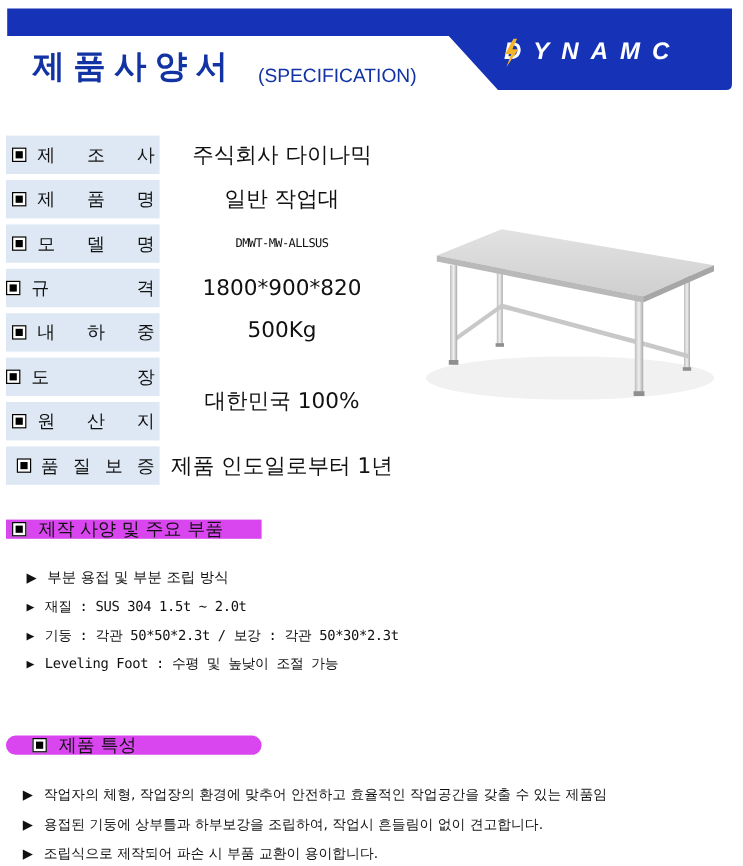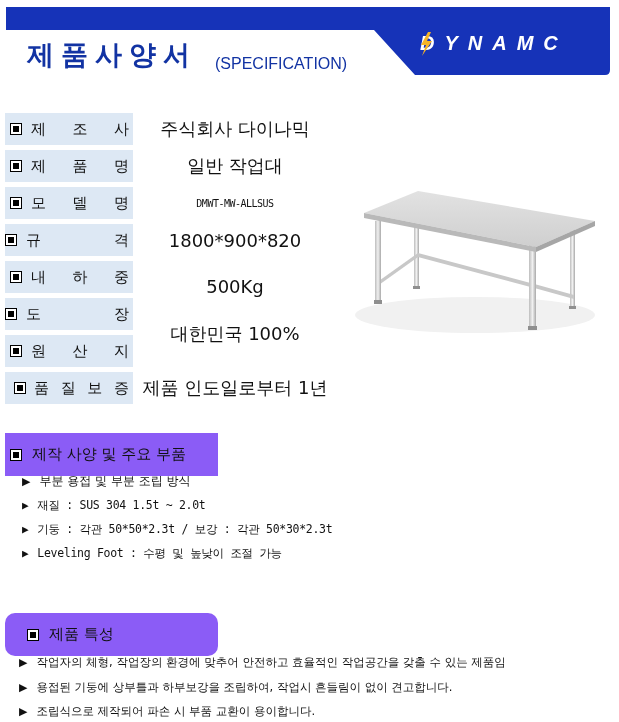--- a/index.html
+++ b/index.html
@@ -29,21 +29,21 @@
   .lbl { font-size:15px; color:#111; display:flex; justify-content:space-between; flex:1;
          padding:0 4px 0 9px; }
   .val { position:absolute; left:140px; width:190px; height:32px; display:flex;
          align-items:center; justify-content:center; font-size:18px; color:#111; }
   .val.mono { font-family:"DejaVu Sans Mono", monospace; font-size:10px; letter-spacing:-0.5px; }
 
   
   .product { position:absolute; left:340px; top:185px; width:270px; height:160px; }
 
   
-  .section { position:absolute; left:5px; width:213px; height:43px; background:#8b5cf6;
+  .section { position:absolute; left:5px; width:213px; height:16px; background:#d946ef;
              display:flex; align-items:center; font-size:15px; }
   .section .sq { margin-left:5px; margin-right:10px; }
   .section.s2 .sq { margin-left:22px; }
 
   .bullet { position:absolute; font-size:12px; display:flex; align-items:center; color:#111;
             white-space:nowrap; }
   .bullet .tri { font-size:11px; margin-right:9px; }
   .bullet.mono { font-family:"DejaVu Sans Mono", monospace; font-size:11.5px; letter-spacing:-0.3px; }
 </style>
 </head>
@@ -106,21 +106,21 @@
 <div class="val" style="top:224px;">1800*900*820</div>
 
 <div class="spec-row" style="top:261px;">
   <span class="sq"></span>
   <span class="lbl">
     <span>내</span>
     <span>하</span>
     <span>중</span>
   </span>
 </div>
-<div class="val" style="top:270px;text-align:center;">500Kg</div>
+<div class="val" style="top:259px;text-align:center;">500Kg</div>
 
 <div class="spec-row" style="top:298px;">
   <span class="sq edge"></span>
   <span class="lbl">
     <span>도</span>
     <span>장</span>
   </span>
 </div>
 <div class="val" style="top:298px;"></div>
 

